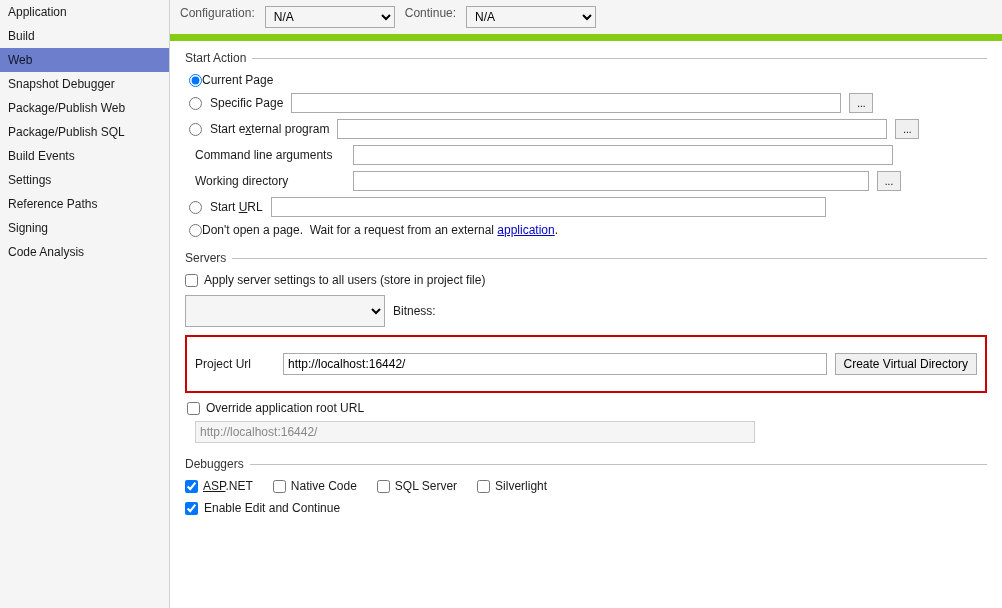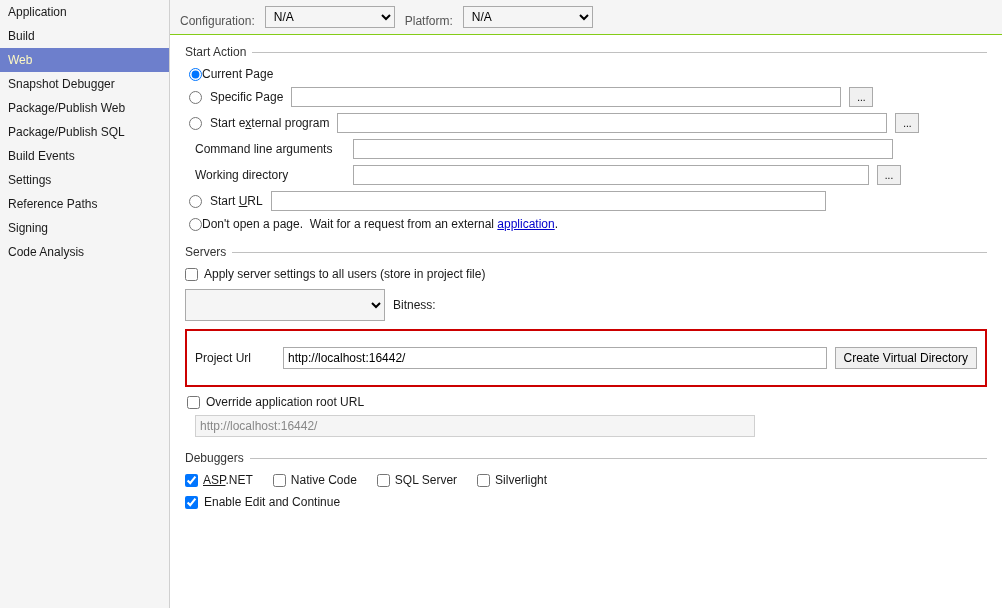--- a/index.html
+++ b/index.html
@@ -25,37 +25,37 @@
       border-right: 1px solid #d0d0d0;
       flex-shrink: 0;
     }
     .sidebar-item {
       padding: 5px 8px;
       cursor: pointer;
       color: #1a1a1a;
     }
     .sidebar-item.active {
       background: #6d7fcc;
-      color: #fef9c3;
+      color: #0f172a;
     }
     
     .main {
       flex: 1;
       background: white;
       display: flex;
       flex-direction: column;
       overflow: hidden;
     }
     
     .top-bar {
       display: flex;
-      align-items: flex-end;
+      align-items: flex-start;
       padding: 6px 10px;
       background: #f5f5f5;
-      border-bottom: 1px solid #84cc16;
+      border-bottom: 7px solid #84cc16;
       gap: 10px;
     }
     .top-bar-label {
       color: #555;
       font-size: 12px;
     }
     .top-bar select {
       height: 22px;
       font-size: 12px;
       border: 1px solid #aaa;
@@ -255,21 +255,21 @@
       <div class="sidebar-item">Reference Paths</div>
       <div class="sidebar-item">Signing</div>
       <div class="sidebar-item">Code Analysis</div>
     </div>
 
   <div class="main">
 
     <div class="top-bar">
       <span class="top-bar-label">Configuration:</span>
       <select><option>N/A</option></select>
-      <span class="top-bar-label">Platform:</span>
+      <span class="top-bar-label">Continue:</span>
       <select><option>N/A</option></select>
     </div>
 
     <div class="content">
 
       <div class="section">
         <div class="section-title">Start Action</div>
 
         <div class="radio-row" style="margin-bottom:6px; padding-left:4px;">
           <input type="radio" name="start-action" id="current-page" checked="" style="">

